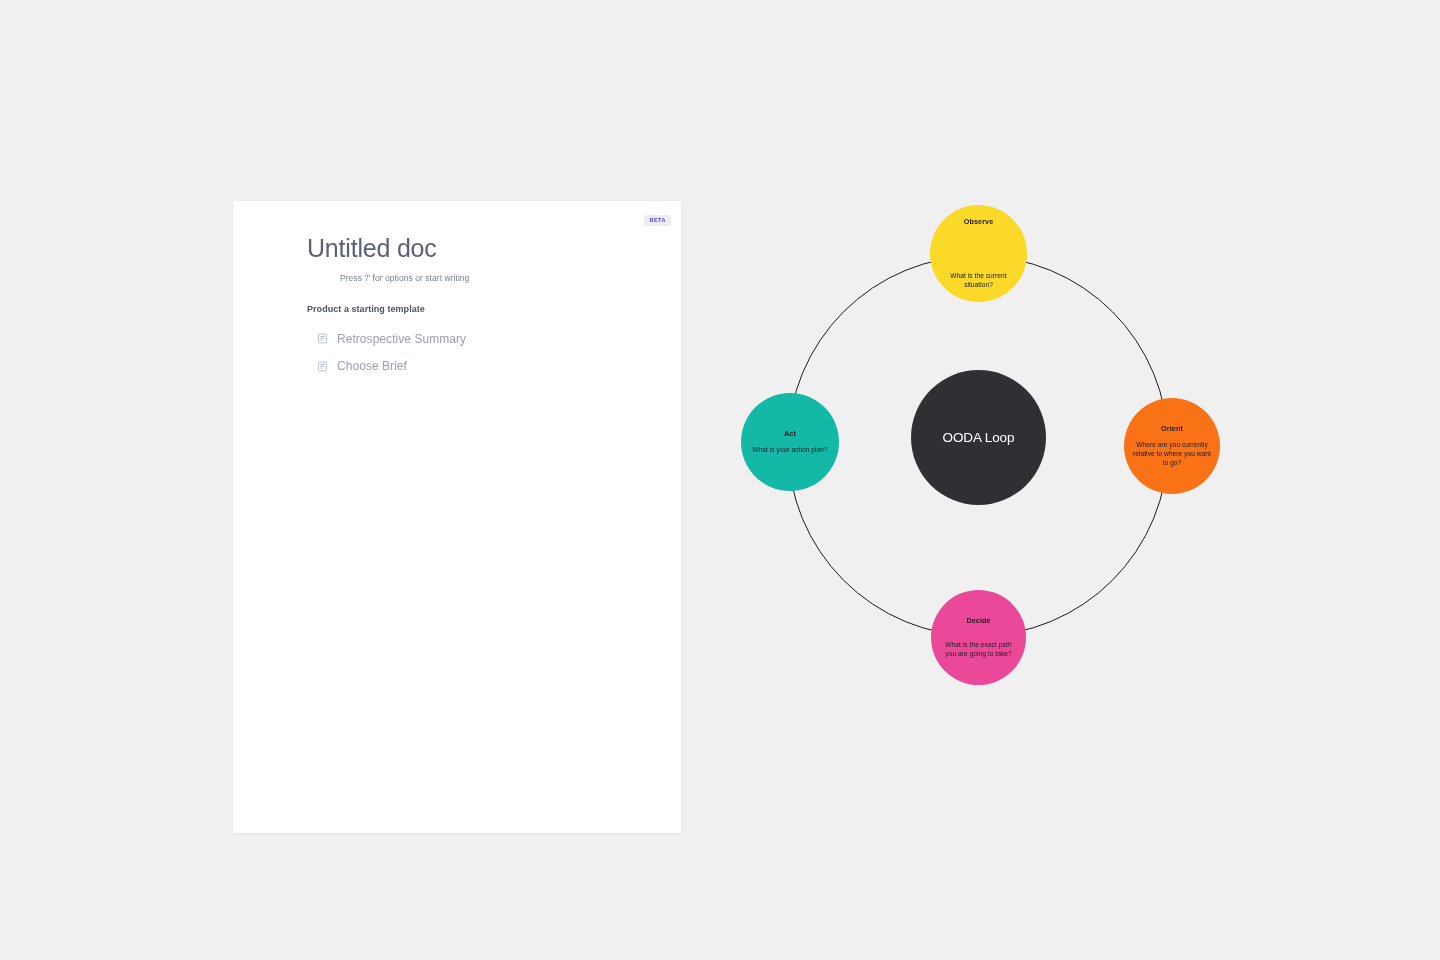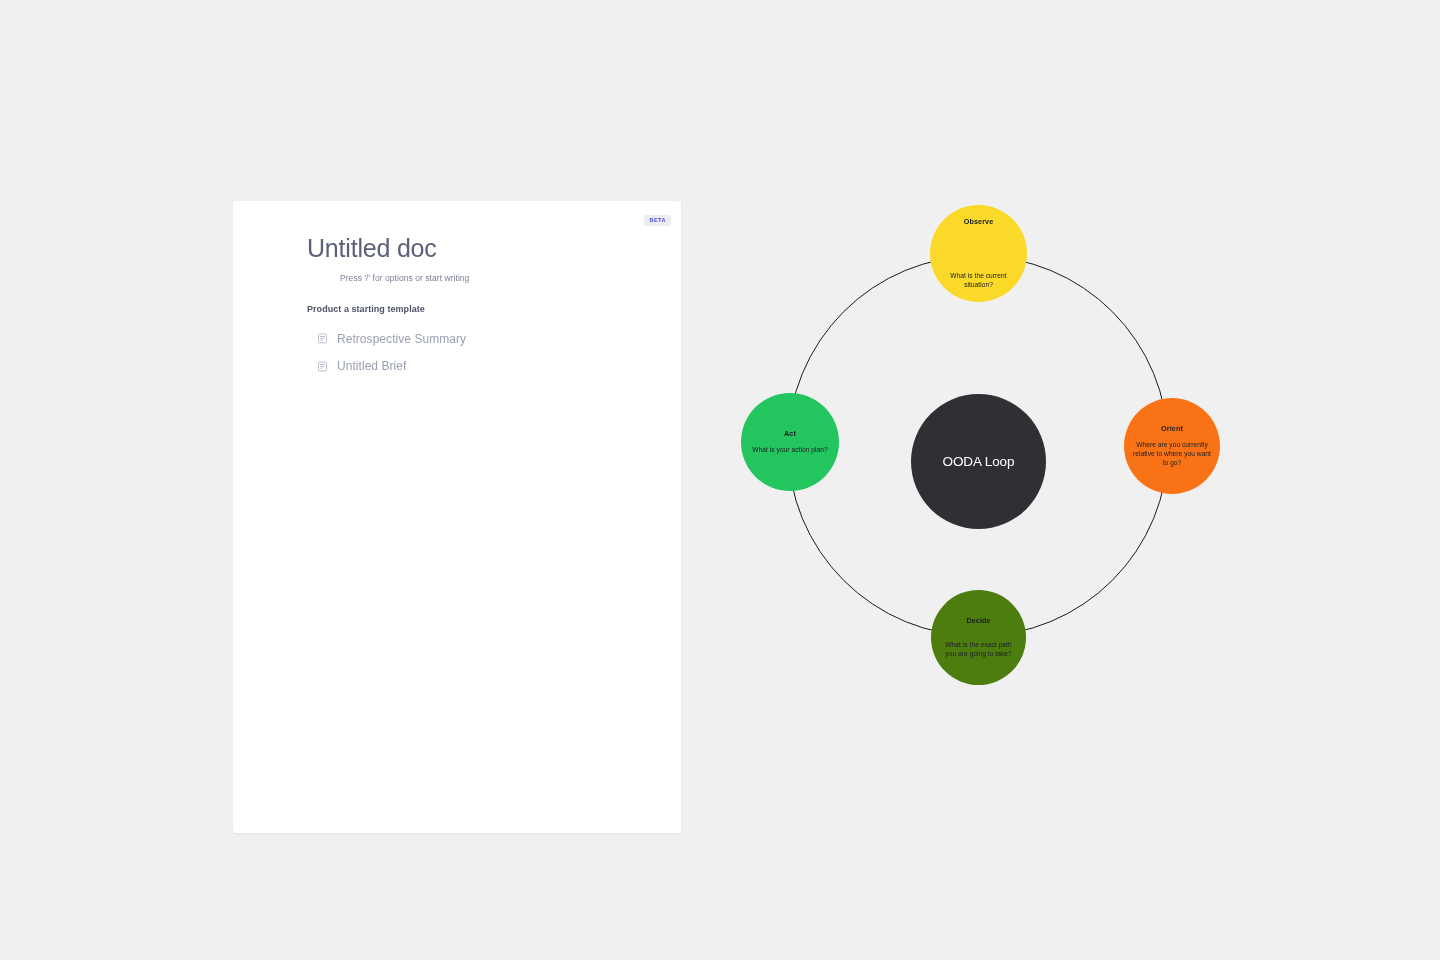--- a/index.html
+++ b/index.html
@@ -148,21 +148,21 @@
     left: 231px; top: 440px;
     width: 95px; height: 95px;
     background: #a98bf9;
   }
   .node-act {
     left: 41px; top: 243px;
     width: 98px; height: 98px;
     background: #7eb2fb;
   }
   .node-center {
-    left: 211px; top: 244px;
+    left: 211px; top: 220px;
     width: 135px; height: 135px;
     background: #2f3034;
   }
   .center-label {
     font-size: 13.5px;
     font-weight: 400;
     color: #ffffff;
     letter-spacing: -0.1px;
   }
 </style>
@@ -193,21 +193,21 @@
         <span class="tpl-label">Retrospective Summary</span>
       </li>
 
       <li class="tpl-item">
         <svg class="tpl-icon" viewBox="0 0 16 16">
           <rect x="2.2" y="1.6" width="11.6" height="12.8" rx="1.6" fill="none" stroke="#b4b8c6" stroke-width="1.3"></rect>
           <rect x="4.6" y="4.4" width="6.8" height="1.25" rx="0.5" fill="#b4b8c6"></rect>
           <rect x="4.6" y="7.1" width="6.8" height="1.25" rx="0.5" fill="#b4b8c6"></rect>
           <rect x="4.6" y="9.8" width="4.2" height="1.25" rx="0.5" fill="#b4b8c6"></rect>
         </svg>
-        <span class="tpl-label">Untitled Brief</span>
+        <span class="tpl-label">Choose Brief</span>
       </li>
 
 
 
     </ul>
   </div>
 </div>
 
 <div class="diagram">
 
@@ -222,23 +222,23 @@
   <div class="node node-observe" style="background: rgb(251, 217, 40);">
     <span class="node-title">Observe</span>
     <span class="node-desc">What is the current situation?</span>
   </div>
 
   <div class="node node-orient" style="background: #f97316;">
     <span class="node-title">Orient</span>
     <span class="node-desc">Where are you currently relative to where you want to go?</span>
   </div>
 
-  <div class="node node-decide" style="background: #4d7c0f; gap: 7px;">
+  <div class="node node-decide" style="background: #ec4899; gap: 7px;">
     <span class="node-title">Decide</span>
     <span class="node-desc">What is the exact path you are going to take?</span>
   </div>
 
-  <div class="node node-act" style="background: #22c55e; text-align: center;">
+  <div class="node node-act" style="background: #14b8a6; text-align: center;">
     <span class="node-title">Act</span>
     <span class="node-desc">What is your action plan?</span>
   </div>
 
 </div>
 
 </body></html>

